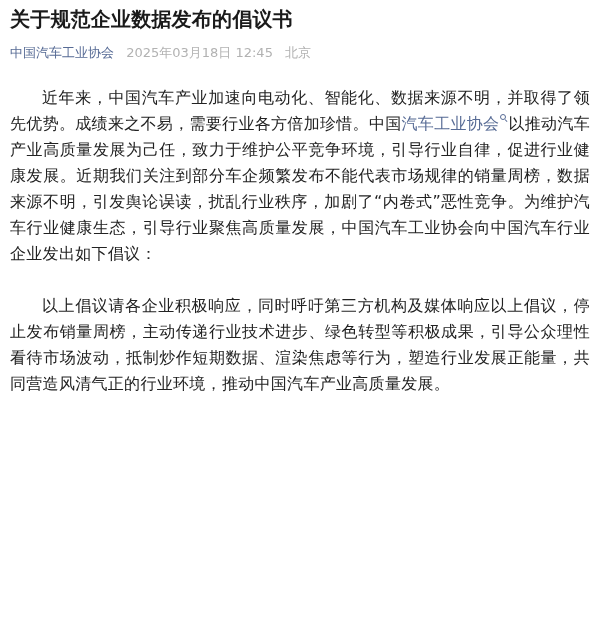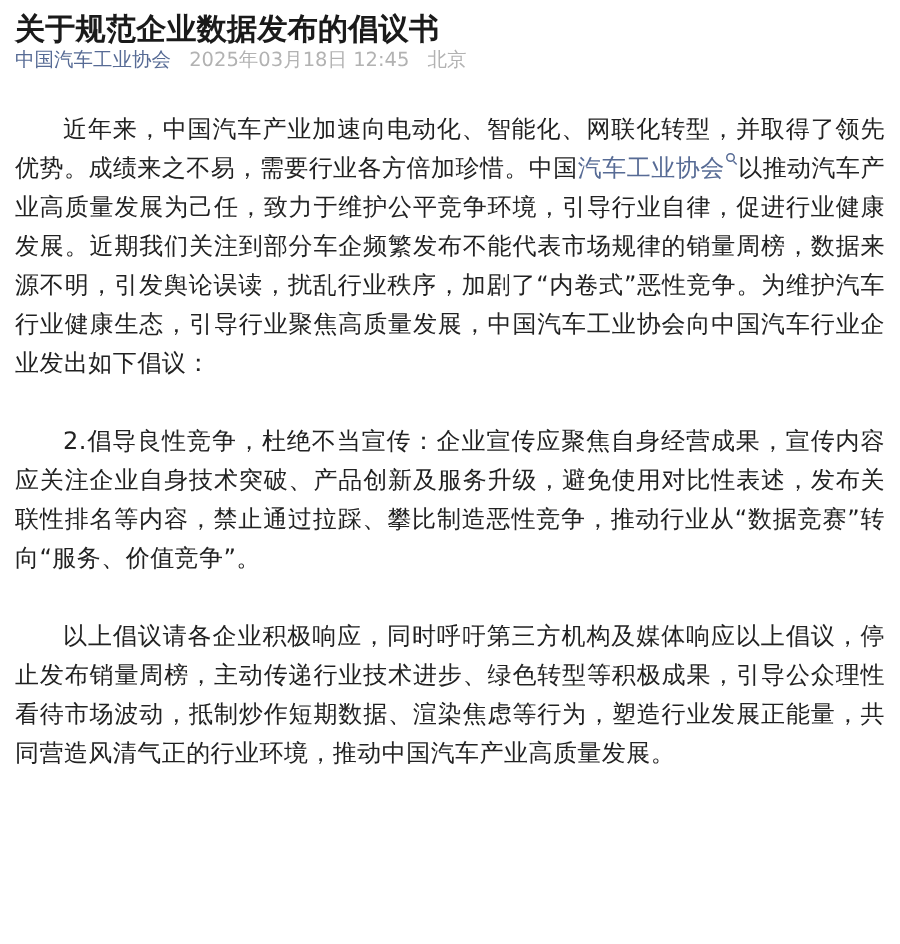--- a/index.html
+++ b/index.html
@@ -21,20 +21,21 @@
     .title {
       font-size: 20px;
       line-height: 26px;
       color: #1a1a1a;
       margin: 0;
       padding-top: 6px;
       font-weight: bold;
       letter-spacing: 0.2px;
     }
     .meta {
+      margin-top: 12px;
       font-size: 13px;
       line-height: 18px;
       white-space: nowrap;
     }
     .meta .author {
       color: #576b95;
     }
     .meta .time {
       color: #b2b2b2;
       margin-left: 8px;
@@ -97,21 +98,20 @@
 <div class="article">
   <h1 class="title">关于规范企业数据发布的倡议书</h1>
 
   <div class="meta">
     <span class="author">中国汽车工业协会</span>
     <span class="time">2025年03月18日 12:45</span>
     <span class="location">北京</span>
   </div>
 
   <div class="body">
-    <p><span>近年来，中国汽车产业加速向电动化、智能化、网联化转型，并取得了领先优势。成绩来之不易，需要行业各方倍加珍惜。中国</span><span class="link">汽车工业协会</span><span class="search-icon"></span><span>以推动汽车产业高质量发展为己任，致力于维护公平竞争环境，引导行业自律，促进行业健康发展。近期我们关注到部分车企频繁发布不能代表市场规律的销量周榜，数据来源不明，引发舆论误读，扰乱行业秩序，加剧了“内卷式”恶性竞争。为维护汽车行业健康生态，引导行业聚焦高质量发展，中国汽车工业协会向中国汽车行业企业发出如下倡议：</span></p>
+    <p><span>近年来，中国汽车产业加速向电动化、智能化、数据来源不明，并取得了领先优势。成绩来之不易，需要行业各方倍加珍惜。中国</span><span class="link">汽车工业协会</span><span class="search-icon"></span><span>以推动汽车产业高质量发展为己任，致力于维护公平竞争环境，引导行业自律，促进行业健康发展。近期我们关注到部分车企频繁发布不能代表市场规律的销量周榜，数据来源不明，引发舆论误读，扰乱行业秩序，加剧了“内卷式”恶性竞争。为维护汽车行业健康生态，引导行业聚焦高质量发展，中国汽车工业协会向中国汽车行业企业发出如下倡议：</span></p>
 
 
-    <p>2.倡导良性竞争，杜绝不当宣传：企业宣传应聚焦自身经营成果，宣传内容应关注企业自身技术突破、产品创新及服务升级，避免使用对比性表述，发布关联性排名等内容，禁止通过拉踩、攀比制造恶性竞争，推动行业从“数据竞赛”转向“服务、价值竞争”。</p>
 
     <p>以上倡议请各企业积极响应，同时呼吁第三方机构及媒体响应以上倡议，停止发布销量周榜，主动传递行业技术进步、绿色转型等积极成果，引导公众理性看待市场波动，抵制炒作短期数据、渲染焦虑等行为，塑造行业发展正能量，共同营造风清气正的行业环境，推动中国汽车产业高质量发展。</p>
   </div>
 
 </div>
 
 </body></html>

